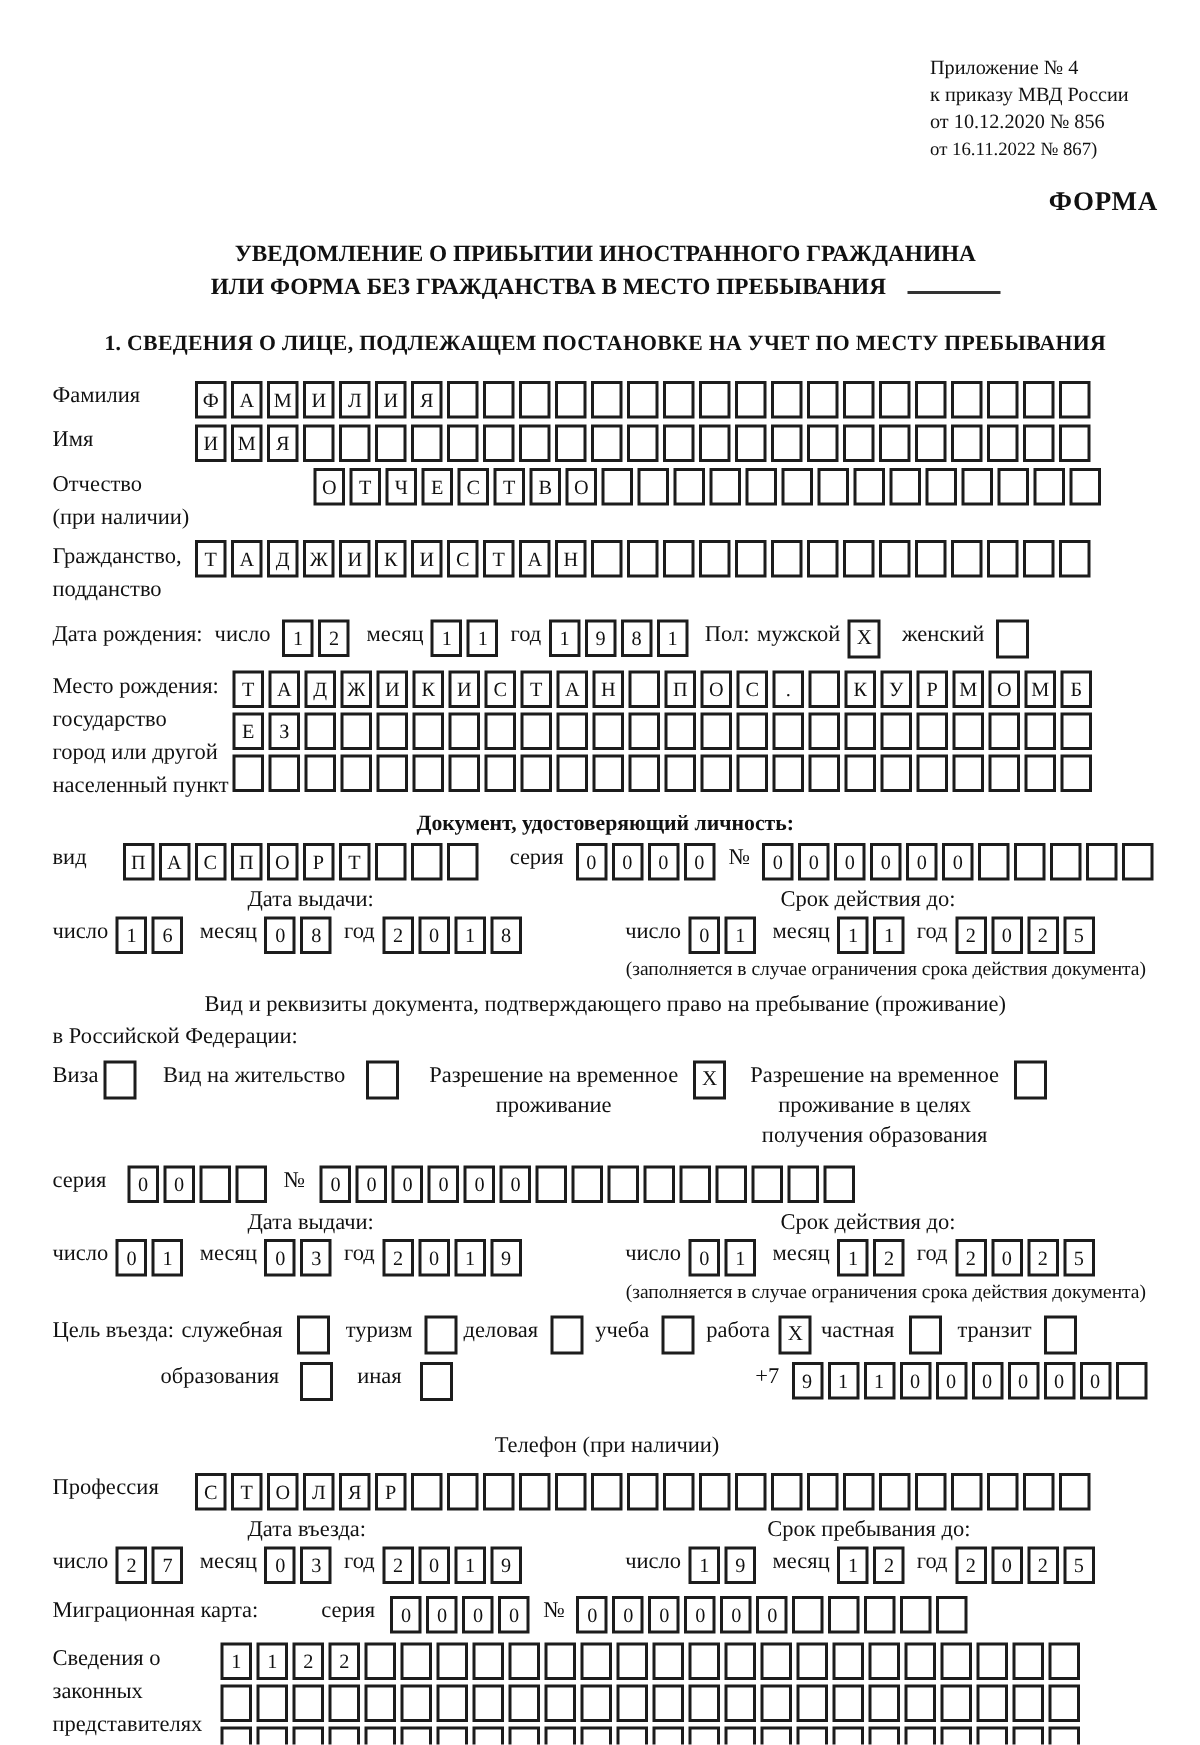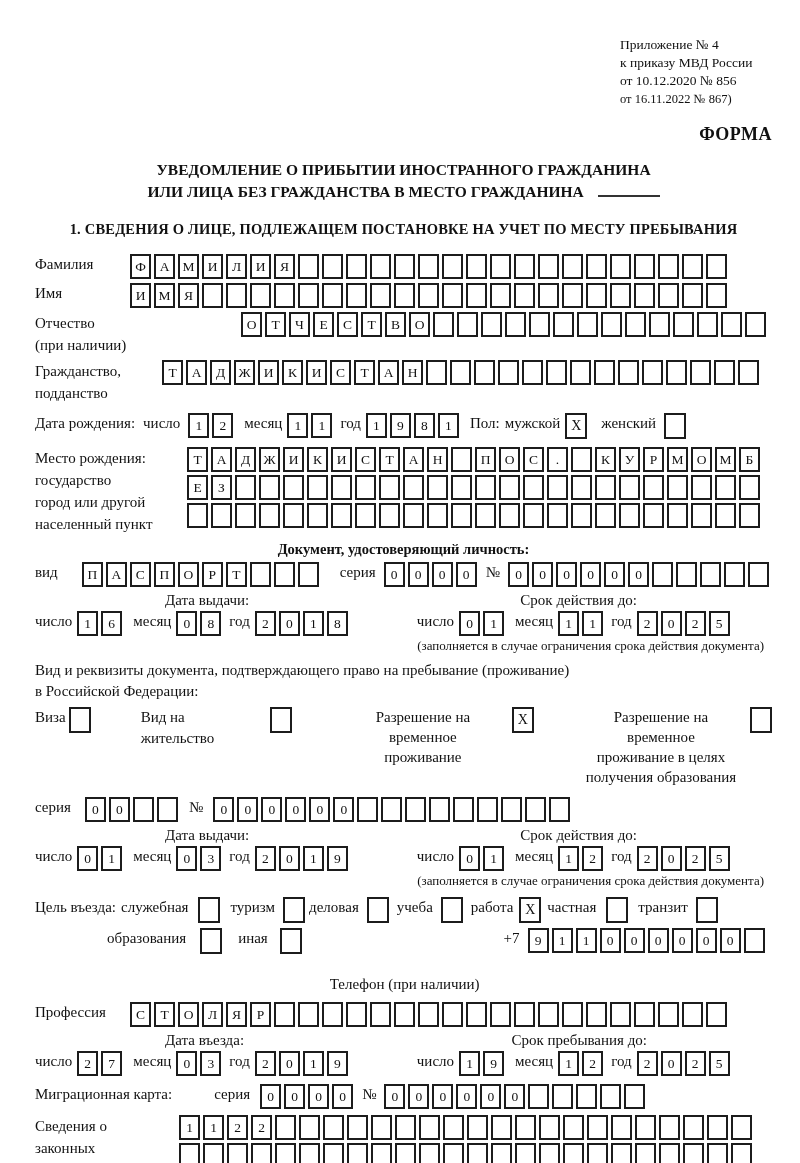--- a/index.html
+++ b/index.html
@@ -29,21 +29,21 @@
     width:21px; height:25px; border:2px solid #1c1c1c; margin-right:3px;
     font-size:13.5px; background:#fff; flex:0 0 auto;
   }
   .checkbox {
     display:inline-flex; align-items:center; justify-content:center;
     width:22px; height:26px; border:2px solid #1c1c1c;
     font-size:14px; background:#fff; flex:0 0 auto;
   }
 
   .frow { display:flex; align-items:flex-start; margin-top:4px; }
-  .frow-top { display:flex; align-items:flex-start; margin-top:4px;gap:32px; }
+  .frow-top { display:flex; align-items:flex-start; margin-top:4px; }
   .lbl { line-height:21px; }
   .lblcol { flex:0 0 auto; line-height:22px; }
   .w95 { width:95px; flex:0 0 95px; }
   .w118 { width:120px; flex:0 0 120px; }
   .w110 { width:112px; flex:0 0 112px; }
   .w172 { width:174px; flex:0 0 174px; }
   .stack > * { margin-bottom:3px; }
 
   .center-bold { text-align:center; font-weight:bold; font-size:14.5px; margin-top:6px; }
   .two-heads { display:flex; margin-top:5px; font-size:15px; }
@@ -63,21 +63,21 @@
     <div>Приложение № 4</div>
     <div>к приказу МВД России</div>
     <div>от 10.12.2020 № 856</div>
     <div class="small">от 16.11.2022 № 867)</div>
   </div>
   <div class="forma">ФОРМА</div>
 
   <div class="title">
     <div>УВЕДОМЛЕНИЕ О ПРИБЫТИИ ИНОСТРАННОГО ГРАЖДАНИНА</div>
     <div>
-      <span>ИЛИ ЛИЦА БЕЗ ГРАЖДАНСТВА В МЕСТО ГРАЖДАНИНА</span>
+      <span>ИЛИ ФОРМА БЕЗ ГРАЖДАНСТВА В МЕСТО ПРЕБЫВАНИЯ</span>
       <span class="blank-line"></span>
     </div>
   </div>
 
   <div class="section-heading" style="margin-top:18px;">1. СВЕДЕНИЯ О ЛИЦЕ, ПОДЛЕЖАЩЕМ ПОСТАНОВКЕ НА УЧЕТ ПО МЕСТУ ПРЕБЫВАНИЯ</div>
 
   <div class="frow" style="margin-top:16px;">
     <span class="lbl w95">Фамилия</span>
     <span class="cells">
         <span class="cell">Ф</span>
@@ -392,21 +392,21 @@
     <span class="lbl mr5">год</span>
     <span class="cells">
         <span class="cell">2</span>
         <span class="cell">0</span>
         <span class="cell">2</span>
         <span class="cell">5</span>
       </span>
   </div>
   <div class="note">(заполняется в случае ограничения срока действия документа)</div>
 
-  <div class="note-left" style="font-size:15px;margin-top:8px;">Вид и реквизиты документа, подтверждающего право на пребывание (проживание)</div>
+  <div class="note-left" style="font-size:15px;margin-top:8px;text-align:center;">Вид и реквизиты документа, подтверждающего право на пребывание (проживание)</div>
   <div class="note-left" style="font-size:15px;margin-top:4px;">в Российской Федерации:</div>
 
   <div class="frow-top" style="margin-top:7px;">
     <span class="cbgroup">
       <span class="lbl">Виза</span>
       <span class="checkbox" style="margin-left:3px;"></span>
     </span>
     <span class="cbgroup" style="margin-left:18px;">
       <span class="lbl">Вид на жительство</span>
       <span class="checkbox" style="margin-left:14px;"></span>

